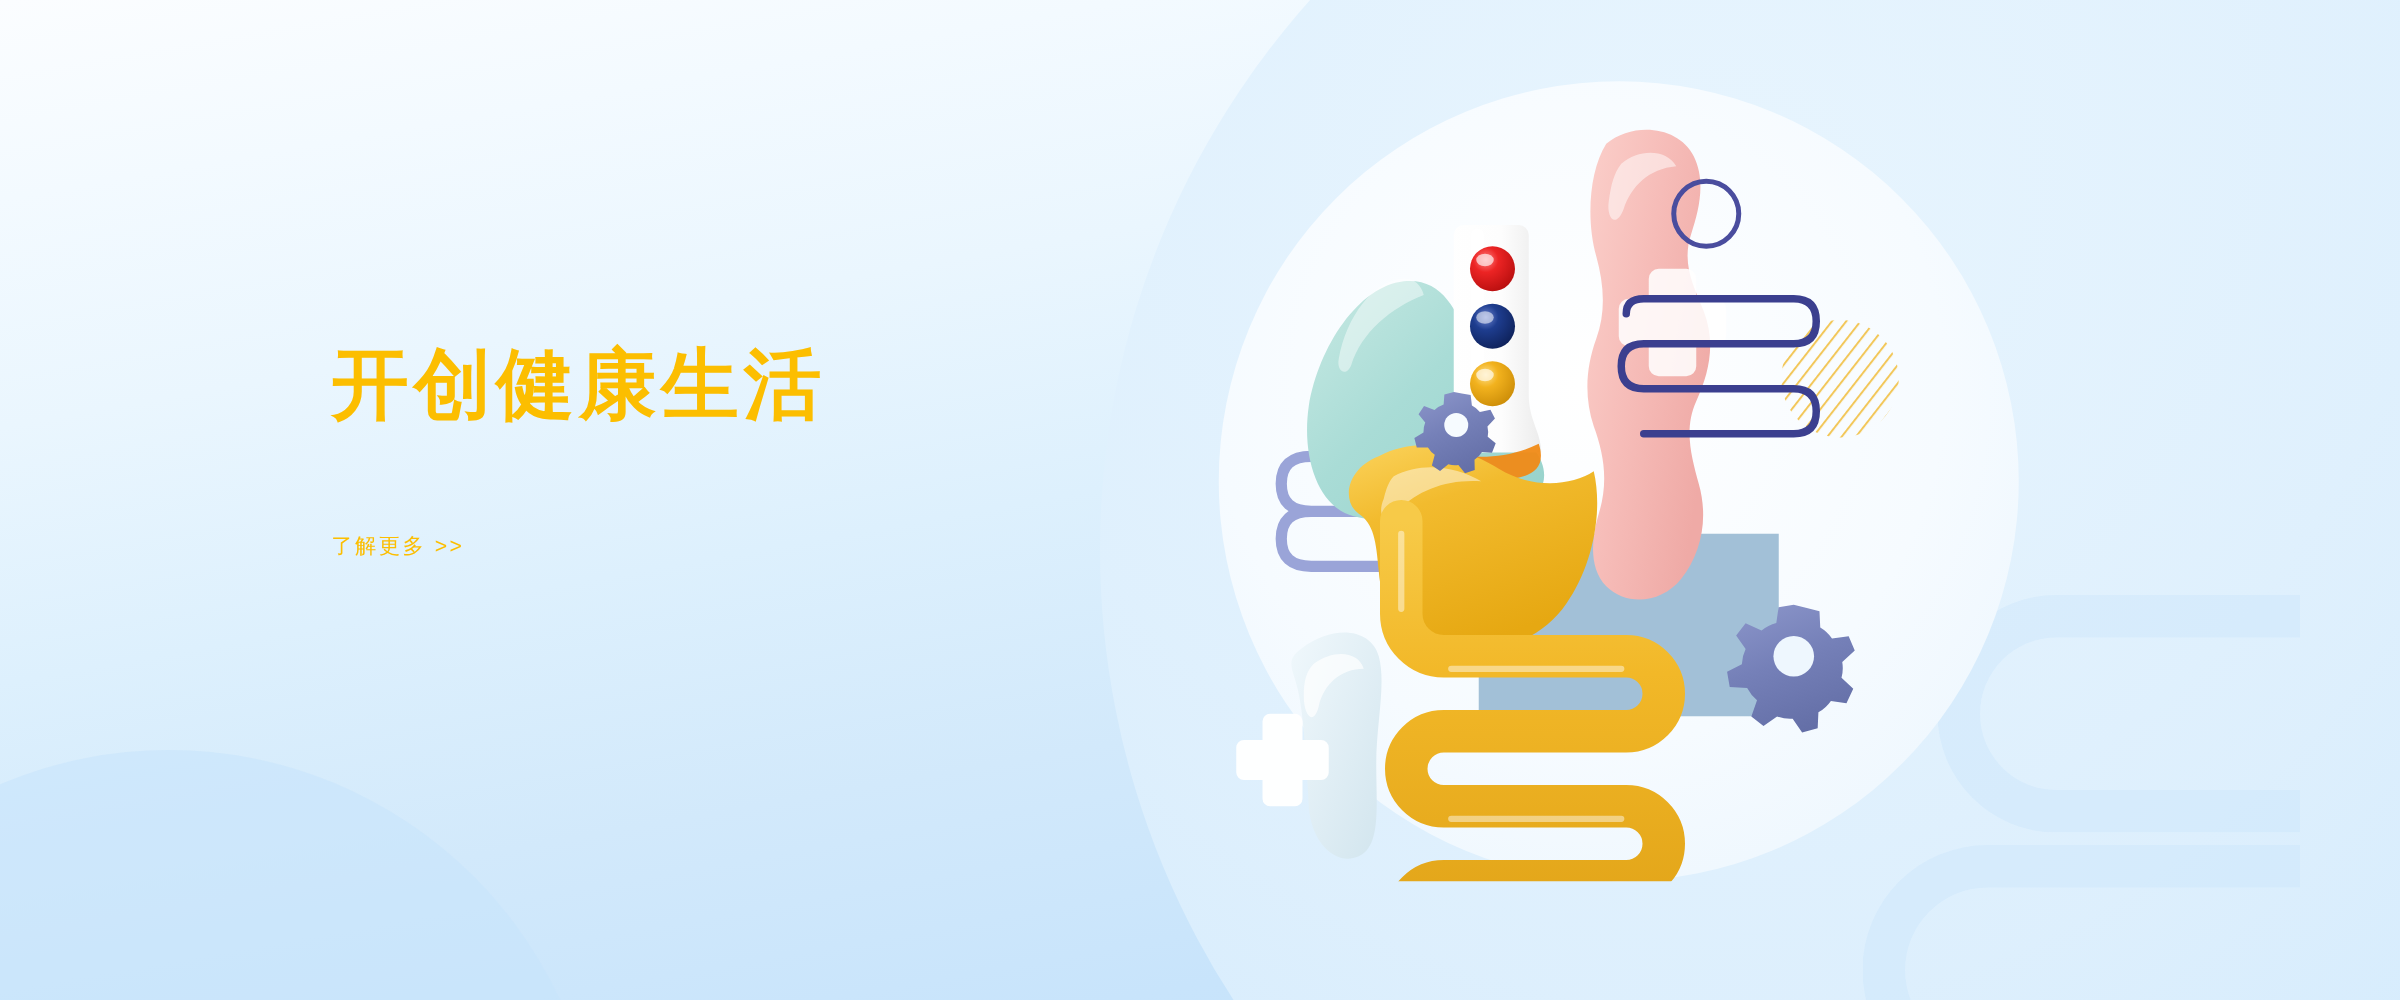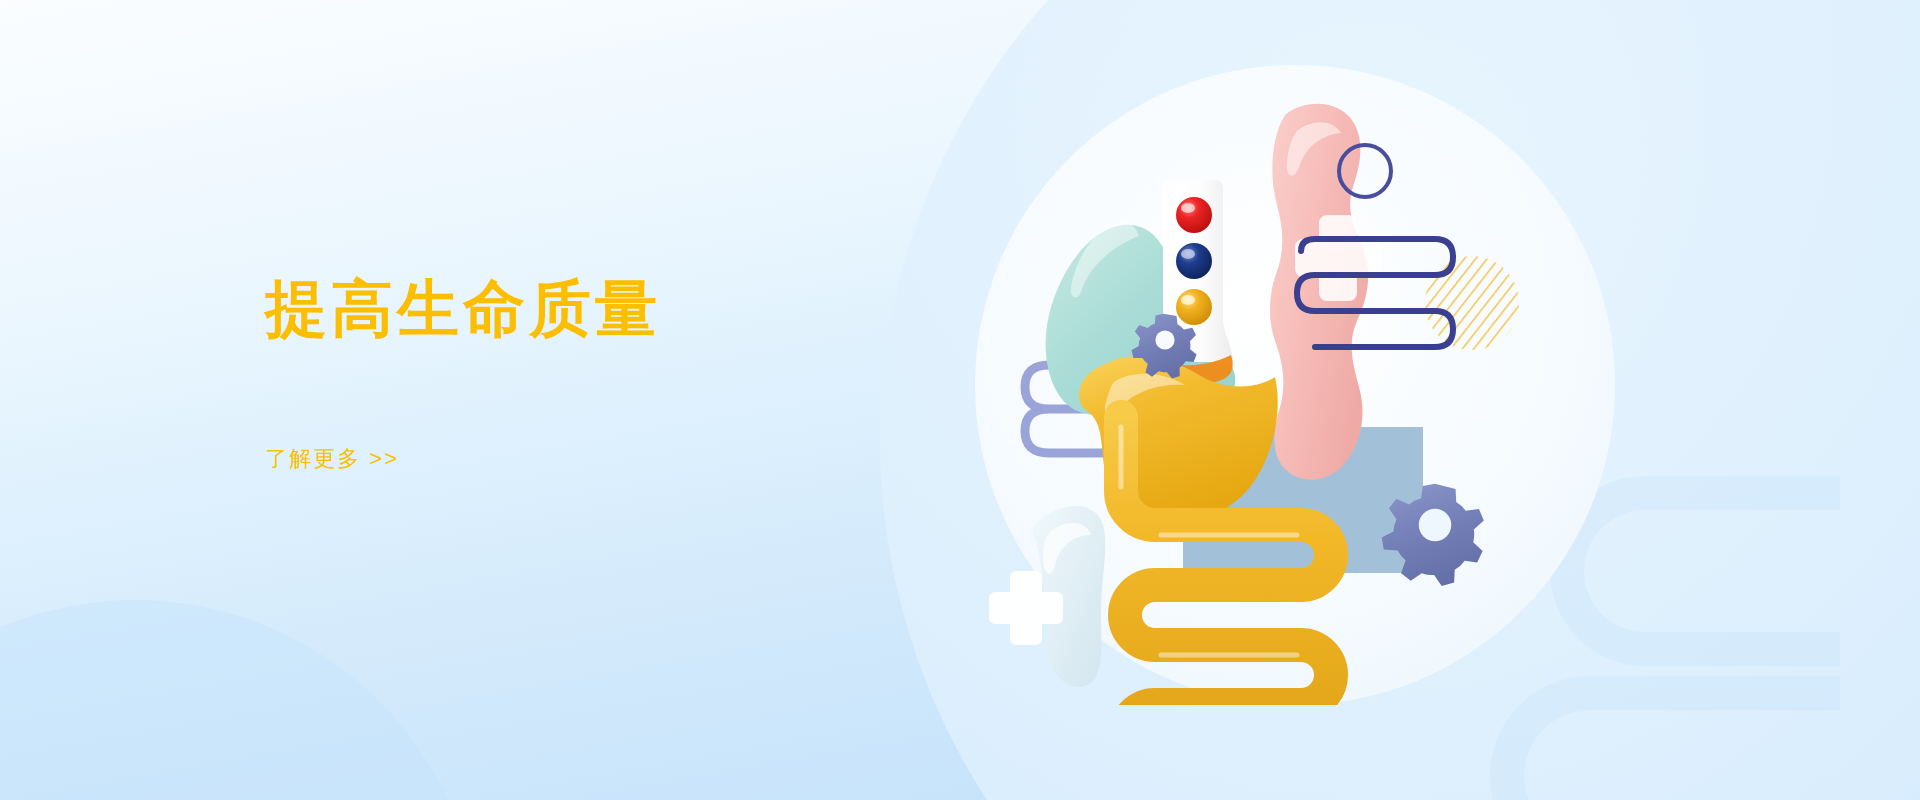--- a/index.html
+++ b/index.html
@@ -67,23 +67,23 @@
   .headline{
     color:#fcbe00;
     font-size:62px;
     line-height:108px;
     font-weight:bold;
     letter-spacing:4px;
     white-space:nowrap;
   }
   .more-link{
     display:inline-block;
-    margin-top:81px;
+    margin-top:62px;
     color:#fcbe00;
-    font-size:22px;
+    font-size:17px;
     letter-spacing:2px;
     text-decoration:none;
     cursor:pointer;
     white-space:nowrap;
   }
 
   
   .illus{
     position:absolute;
     left:975px; top:65px;
@@ -102,21 +102,21 @@
 <div class="banner">
 
   <div class="bg-circle-right"></div>
   <div class="bg-circle-left"></div>
   <div class="bg-wave-br">
     <div class="u u1"></div>
     <div class="u u2"></div>
   </div>
 
   <div class="copy">
-    <div class="headline">提高生命质量</div>
+    <div class="headline">开创健康生活</div>
     <a class="more-link" href="#">了解更多 &gt;&gt;</a>
   </div>
 
   <div class="illus">
     <div class="illus-disc"></div>
 
     <svg class="art" viewBox="0 0 640 640" xmlns="http://www.w3.org/2000/svg">
       <defs>
         <linearGradient id="gLiver" x1="0" y1="0" x2="1" y2="1">
           <stop offset="0" stop-color="#c7e9e3"></stop>

